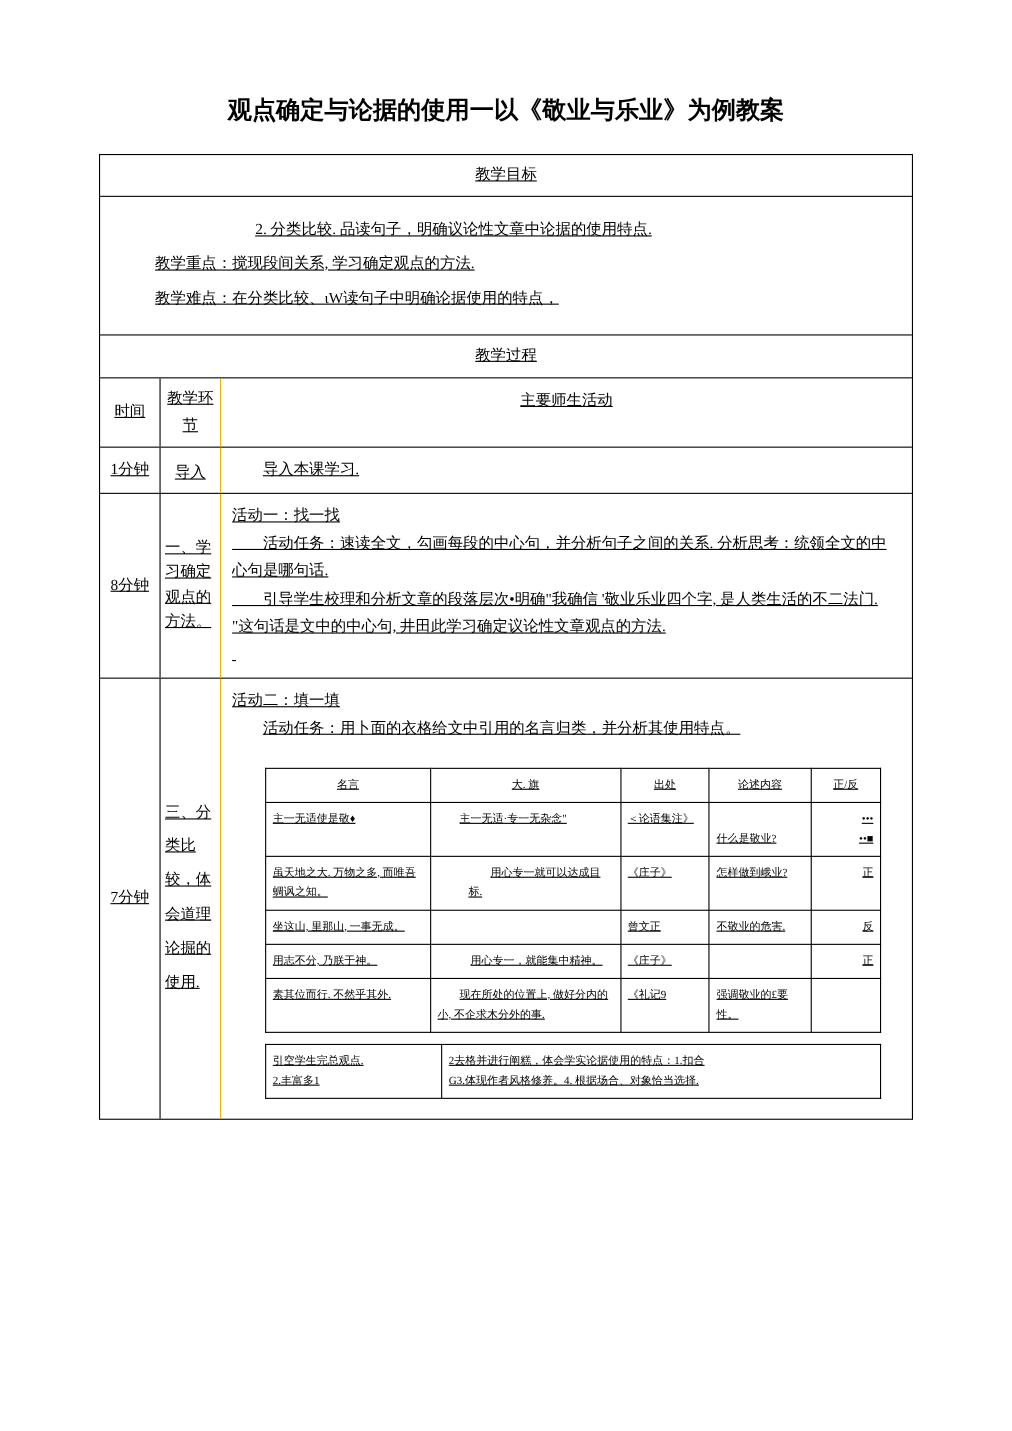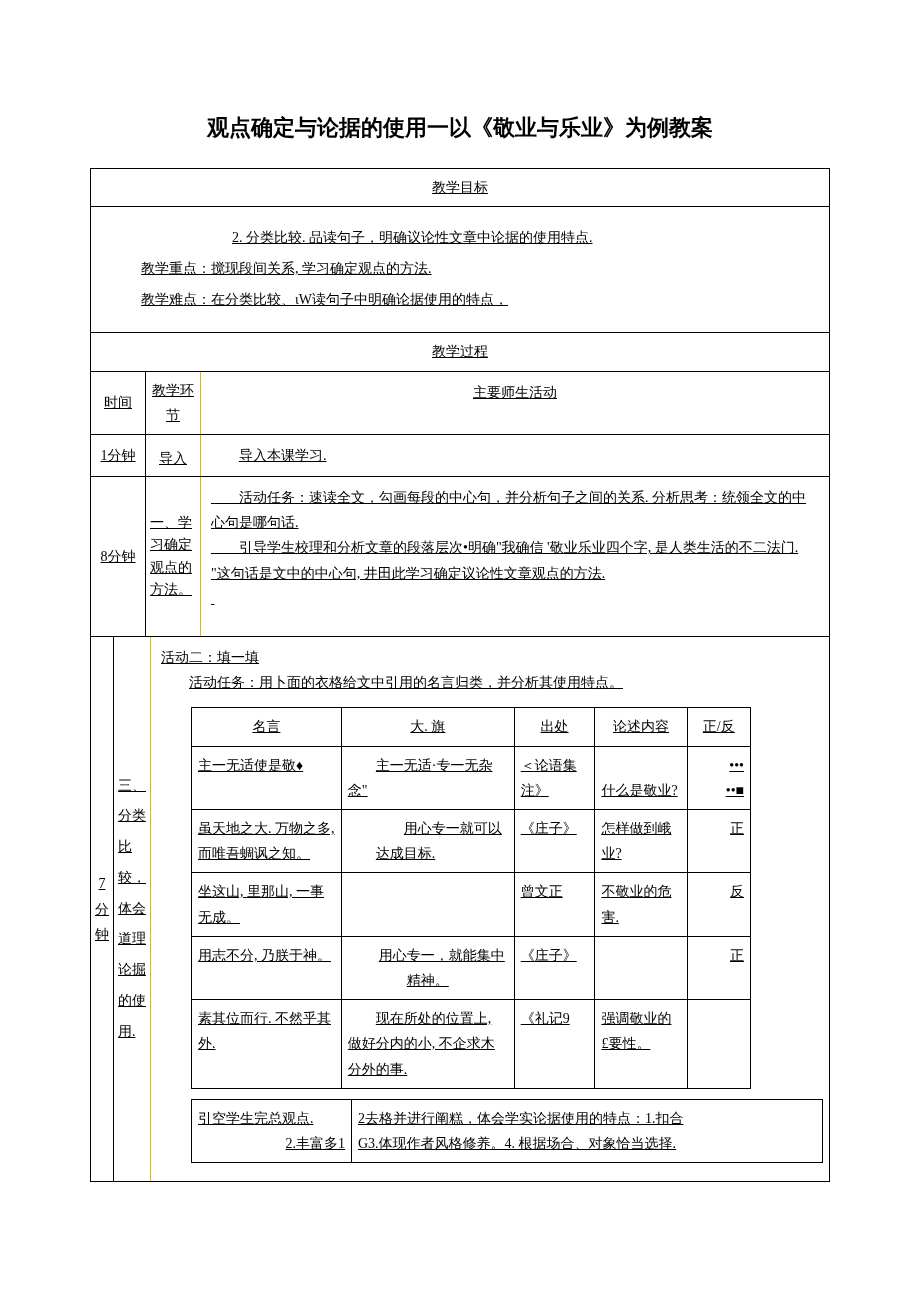--- a/index.html
+++ b/index.html
@@ -11,21 +11,20 @@
     color: #000;
     font-size: 14px;
     line-height: 1.8;
   }
   h1 {
     text-align: center;
     font-size: 22px;
     font-weight: bold;
     margin-bottom: 20px;
     font-family: "SimHei", "黑体", sans-serif;
-    margin-top: 28px;
   }
   .outer {
     border: 1px solid #000;
     border-collapse: collapse;
     width: 100%;
     text-decoration: underline;
   }
   .sec-header {
     text-align: center;
     border-bottom: 1px solid #000;
@@ -64,23 +63,23 @@
     flex: 1;
     padding: 8px 10px;
   }
   .hdr .c-time, .hdr .c-stage, .hdr .c-act {
     justify-content: center;
     text-align: center;
   }
   .vert { line-height: 1.6; }
   .inner-table {
     border-collapse: collapse;
-    margin: 12px 0 10px 30px;
+    margin: 22px 0 10px 30px;
     width: 560px;
-    font-size: 14px;
+    font-size: 10px;
   }
   .inner-table td, .inner-table th {
     border: 1px solid #000;
     padding: 6px 6px;
     vertical-align: top;
     text-align: left;
   }
   .inner-table th { text-align: center; font-weight: normal; }
   .col-q { width: 130px; }
   .col-m { width: 150px; }
@@ -119,20 +118,21 @@
     <div class="c-stage vert" style="align-items:flex-end;">导入</div>
     <div class="c-act">
       <p class="act-indent">导入本课学习.</p>
     </div>
   </div>
 
   <div class="proc-row" style="min-height:160px;">
     <div class="c-time">8分钟</div>
     <div class="c-stage vert">一、学习确定观点的方法。</div>
     <div class="c-act">
+      <p>活动一：找一找</p>
       <p>　　活动任务：速读全文，勾画每段的中心句，并分析句子之间的关系. 分析思考：统领全文的中心句是哪句话.</p>
       <p>　　引导学生校理和分析文章的段落层次•明确"我确信 '敬业乐业四个字, 是人类生活的不二法门. "这句话是文中的中心句, 井田此学习确定议论性文章观点的方法.</p>
       <p>&nbsp;</p>
     </div>
   </div>
 
   <div class="proc-row">
     <div class="c-time">7分钟</div>
     <div class="c-stage vert" style="line-height:2.2;">三、分类比较，体会道理论掘的使用.</div>
     <div class="c-act">
@@ -180,26 +180,26 @@
         <tr>
           <td>素其位而行. 不然乎其外.</td>
           <td style="text-indent:2em;">现在所处的位置上, 做好分内的小, 不企求木分外的事.</td>
           <td>《礼记9</td>
           <td>强调敬业的£要性。</td>
           <td class="rt"></td>
         </tr>
       </tbody>
         </table>
 
-      <table class="inner-table" style="margin-top:0; width:632px;">
+      <table class="inner-table" style="margin-top:0; width:560px;">
         <tbody>
             <tr>
           <td style="width:160px;">
             <div>引空学生完总观点.</div>
-            <div style="text-align:right;">2.丰富多1</div>
+            <div style="">2.丰富多1</div>
           </td>
           <td>
             <div>2去格并进行阐糕，体会学实论据使用的特点：1.扣合</div>
             <div>G3.体现作者风格修养。4. 根据场合、对象恰当选择.</div>
           </td>
         </tr>
       </tbody>
         </table>
 
     </div>

